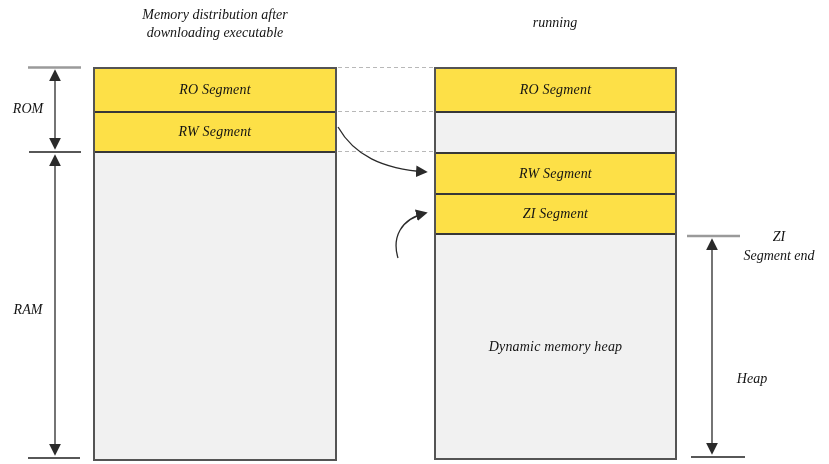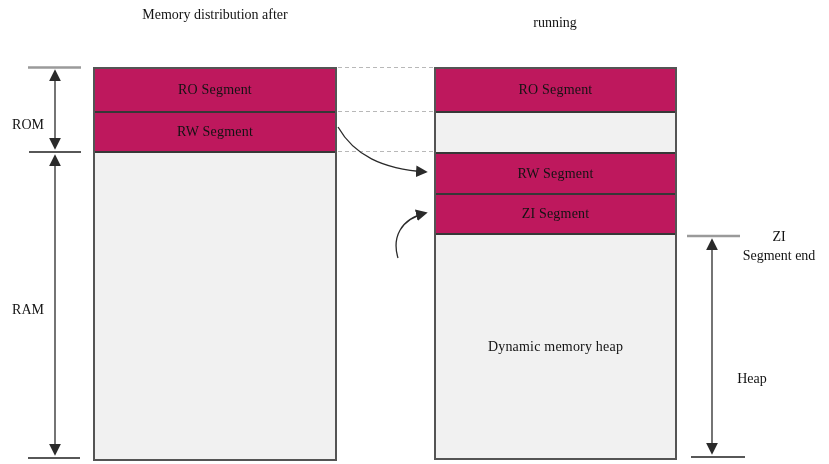--- a/index.html
+++ b/index.html
@@ -3,59 +3,60 @@
 <meta charset="utf-8">
 <style>
   html, body { margin: 0; padding: 0; background: #ffffff; }
   .canvas {
     position: relative;
     width: 829px; height: 464px;
     background: #ffffff;
     font-family: "Liberation Serif", "DejaVu Serif", serif;
     color: #131313;
     overflow: hidden;
+    font-style: italic;
   }
   .overlay {
     position: absolute; left: 0; top: 0;
     width: 829px; height: 464px;
     z-index: 5; pointer-events: none;
   }
   .col {
     position: absolute;
     box-sizing: border-box;
     border: 2px solid #545454;
     display: flex; flex-direction: column;
     z-index: 2;
   }
   .col-left  { left: 93px;  top: 67px; width: 244px; height: 394px; }
   .col-right { left: 434px; top: 67px; width: 243px; height: 393px; }
   .seg {
     box-sizing: border-box;
     display: flex; align-items: center; justify-content: center;
     font-size: 14px; letter-spacing: 0.2px;
   }
-  .seg-gray  { background: #be185d; }
+  .seg-gray  { background: #fde047; }
   .seg-light { background: #f1f1f1; }
   .bdr { border-bottom: 2px solid #373737; }
   .grow { flex: 1 1 auto; }
   .title {
     position: absolute;
     text-align: center;
     font-size: 14px; line-height: 18px;
     z-index: 1;
   }
   .title-left  { left: 108px; top: 6px;  width: 214px; }
   .title-right { left: 448px; top: 14px; width: 214px; }
   .side-label {
     position: absolute;
     font-size: 14px; line-height: 19px;
     text-align: center;
     z-index: 1;
   }
-  .lbl-rom    { left: 2px;   top: 99px;  width: 52px; margin-top: 16px; }
+  .lbl-rom    { left: 2px;   top: 99px;  width: 52px; }
   .lbl-ram    { left: 2px;   top: 300px; width: 52px; }
   .lbl-zi-end { left: 716px; top: 227px; width: 126px; }
   .lbl-heap   { left: 722px; top: 337px; width: 60px; margin-top: 32px; }
 </style>
 </head>
 <body>
 
 <div class="canvas">
 
   <svg class="overlay" viewBox="0 0 829 464" xmlns="http://www.w3.org/2000/svg">
@@ -80,20 +81,21 @@
 
     <path d="M 398 258 C 392 238, 400 219, 426 213" fill="none" stroke="#2a2a2a" stroke-width="1.3" marker-end="url(#arr)"></path>
 
     <line x1="687" y1="236" x2="740" y2="236" stroke="#9a9a9a" stroke-width="2.6"></line>
     <line x1="712" y1="240" x2="712" y2="453" stroke="#2a2a2a" stroke-width="1.3" marker-start="url(#arr)" marker-end="url(#arr)"></line>
     <line x1="691" y1="457" x2="745" y2="457" stroke="#1f1f1f" stroke-width="1.4"></line>
   </svg>
 
   <div class="title title-left">
     <div>Memory distribution after</div>
+    <div>downloading executable</div>
   </div>
   <div class="title title-right">
     <div>running</div>
   </div>
 
   <div class="col col-left">
     <div class="seg seg-gray bdr" style="height:44px;">
       <span>RO Segment</span>
     </div>
     <div class="seg seg-gray bdr" style="height:40px;">

